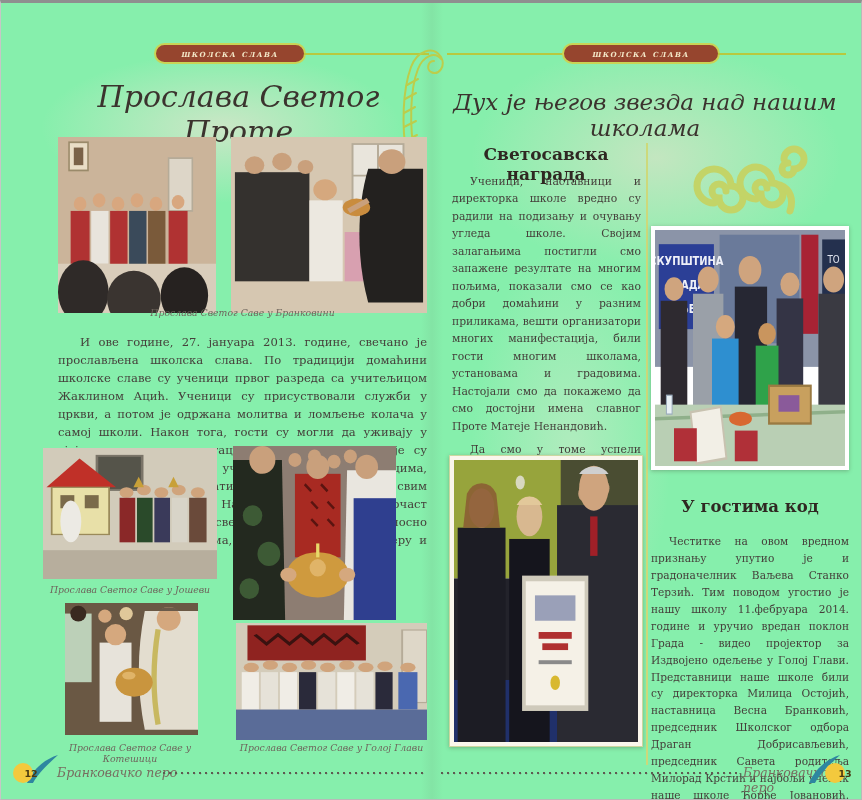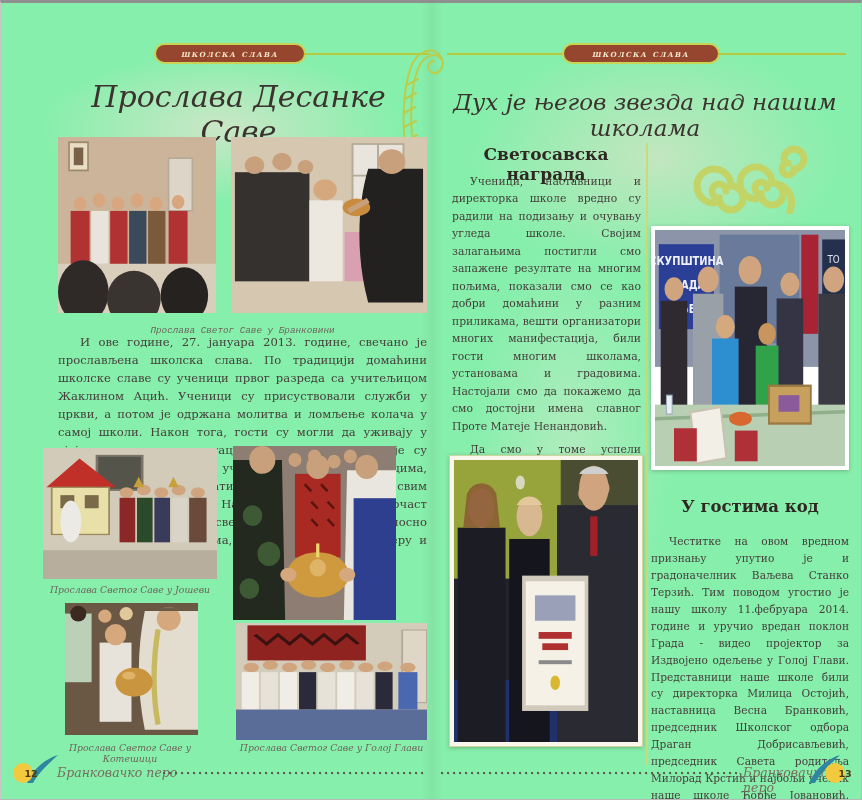--- a/index.html
+++ b/index.html
@@ -61,21 +61,21 @@
     <span>школска слава</span>
   </div>
   <div class="hline" style="left:303px;top:50px;width:125px;"></div>
 
   <div class="hline" style="left:446px;top:50px;width:117px;"></div>
   <div class="pill" style="left:561px;top:40px;width:158px;">
     <span>школска слава</span>
   </div>
   <div class="hline" style="left:717px;top:50px;width:128px;"></div>
 
-  <div class="title title-left">Прослава Десанке Саве</div>
+  <div class="title title-left">Прослава Светог Проте</div>
   <div class="title title-right">Дух је његов звезда над нашим школама</div>
 
   <svg class="orn" style="left:348px;top:28px;" width="100" height="130" viewBox="0 0 100 130">
     <g fill="none" stroke="#bccd4b" stroke-width="2" stroke-linecap="round">
       <path d="M58 126 C 52 95, 54 58, 62 36 C 68 20, 84 14, 92 26 C 97 35, 90 45, 82 41 C 77 38, 79 30, 85 30"></path>
       <path d="M66 126 C 60 95, 61 58, 69 38 C 74 25, 86 20, 92 28"></path>
       <path d="M56 110 L 68 104 M55 96 L 67 90 M55 82 L 66 76 M56 68 L 67 62 M58 54 L 69 48"></path>
       <path d="M40 112 L 66 126 L 46 138 Z"></path>
       <path d="M34 118 C 44 124, 56 130, 66 130"></path>
     </g>
@@ -118,21 +118,21 @@
       <rect x="40" y="36" width="17" height="46" fill="#ece8e0"></rect>
       <circle cx="48" cy="30" r="6" fill="#d5a87e"></circle>
       <rect x="58" y="54" width="10" height="28" fill="#d8a0b0"></rect>
       <path d="M70 18 C 64 40, 64 70, 70 94 L 98 94 L 98 18 Z" fill="#23211f"></path>
       <circle cx="82" cy="14" r="7" fill="#c9a07c"></circle>
       <ellipse cx="64" cy="40" rx="7" ry="5" fill="#c98c3e"></ellipse>
       <path d="M70 36 L 60 42" stroke="#c9a07c" stroke-width="3"></path>
     </svg>
   </div>
 
-  <div class="caption" style="left:57px;top:322px;width:369px;font-family:Liberation Mono, monospace;">Прослава Светог Саве у Бранковини</div>
+  <div class="caption" style="left:57px;top:304px;width:369px;">Прослава Светог Саве у Бранковини</div>
 
   <div class="bodytext" style="left:57px;top:331px;width:369px;">
     <p>И ове године, 27. јануара 2013. године, свечано је прослављена школска слава. По традицији домаћини школске славе су ученици првог разреда са учитељицом Жаклином Ацић.  Ученици су присуствовали служби у цркви, а потом је одржана молитва и ломљење колача у самој школи. Након тога, гости су могли да уживају у сјајном програму, рецитацијама и представама које су ученици, са својим учитељима и наставницима, припремили како у матичној школи тако и у свим издвојеним одељењима. На овај начин одајемо почаст великом просветитељу и светитељу, показујући да поносно газимо његовим корацима, поштујемо традицију, веру и обичаје.</p>
   </div>
 
   <div class="photo" style="left:42px;top:445px;width:174px;height:131px;">
     <svg viewBox="0 0 100 100" preserveAspectRatio="none">
       <rect x="0" y="0" width="100" height="100" fill="#d2cbba"></rect>
       <rect x="0" y="78" width="100" height="22" fill="#b7ae9d"></rect>
       <rect x="31" y="6" width="26" height="26" fill="#55544a" stroke="#7a7468" stroke-width="1.5"></rect>

